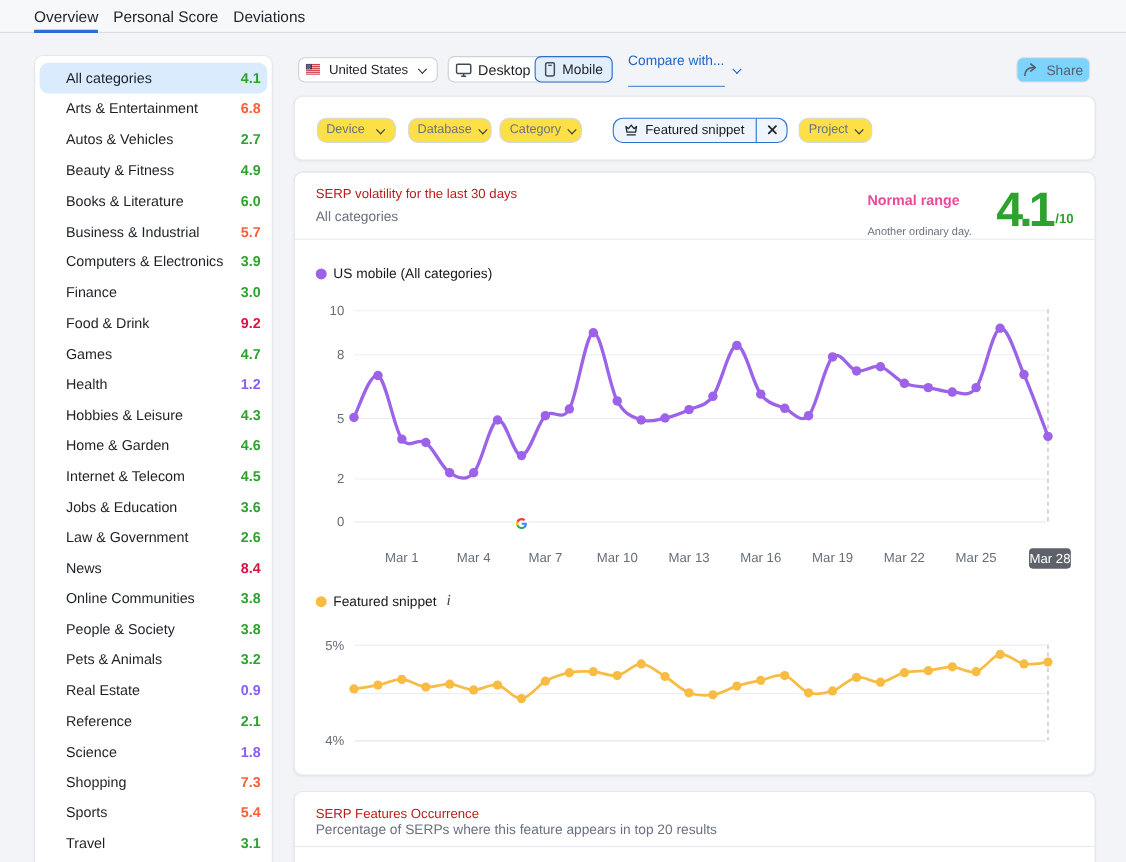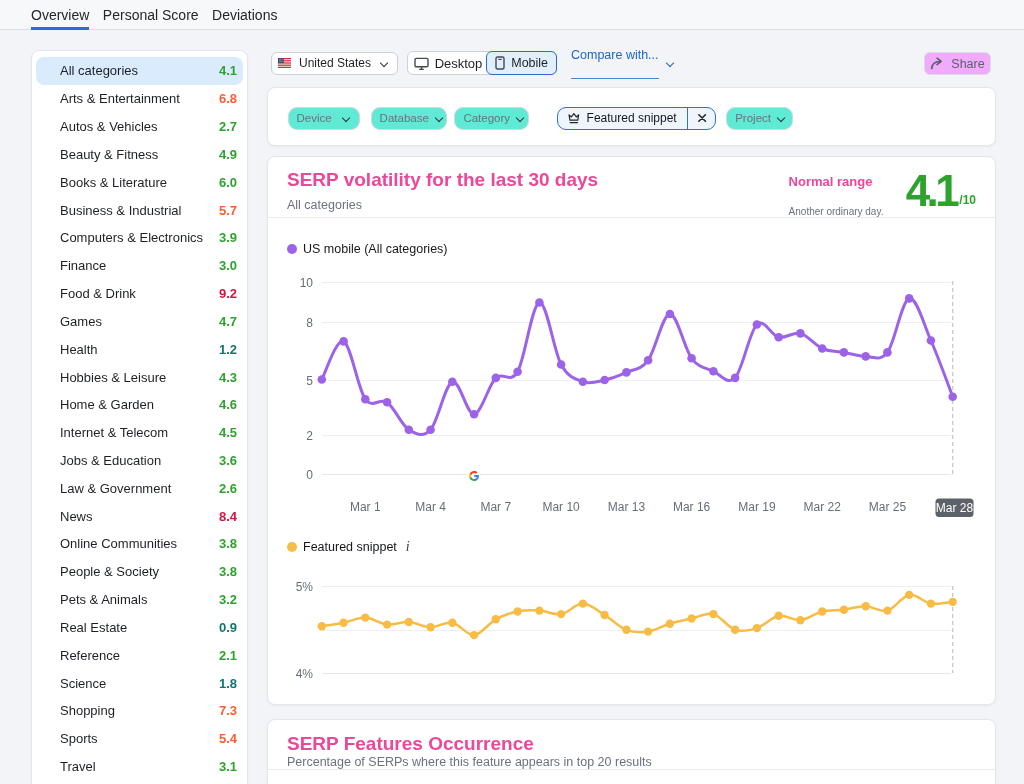--- a/index.html
+++ b/index.html
@@ -12,48 +12,48 @@
   text-decoration:none;height:30px;white-space:nowrap}
 .nav a.act{box-shadow:inset 0 -3px 0 #2a6dd9}
 .card{position:absolute;background:#fff;border:1px solid #e3e6ec;border-radius:8px;
   box-shadow:0 1px 2px rgba(30,40,60,.05)}
 
 #side{left:31px;top:50px;width:217px;height:780px;padding:6px 4px}
 .row{height:27.84px;display:flex;align-items:center;justify-content:space-between;
   padding:0 6px 0 24px;font-size:13px;color:#1d2026;white-space:nowrap}
 .row.hl{background:#d9ebfc;border-radius:8px}
 .row b{font-size:13px}
-.g{color:#2da32d}.o{color:#fd5e33}.r{color:#d6143f}.b{color:#0f766e}
+.g{color:#2da32d}.o{color:#fd5e33}.r{color:#d6143f}.b{color:#8b5cf6}
 
 .btn{position:absolute;background:#fff;border:1px solid #ccd1d9;border-radius:6px;
   display:flex;align-items:center;font-size:13px;color:#1d2026;white-space:nowrap}
 #usbtn{left:271px;top:51.5px;width:126.5px;height:23px;padding:0 8px 0 6px;font-size:12px}
 #seg{left:407px;top:51px;width:150.3px;height:24px}
 #seg .dsk{width:80px;display:flex;align-items:center;justify-content:center;height:100%}
 #seg .mob{position:absolute;right:-1px;top:-1px;width:71.3px;height:24px;background:#e1eefb;font-size:12.5px;
   border:1.5px solid #2b6cce;border-radius:6px;display:flex;align-items:center;justify-content:center}
 #cmp{position:absolute;left:571px;top:51px;height:24px;display:flex;align-items:center;
   font-size:12.5px;color:#1a66cc}
 #cmp .lbl{border-bottom:1px solid #4d82cf;padding-bottom:16px}
-#share{left:924px;top:52px;width:67px;height:23px;background:#f0abfc;border:1px solid #d9dce3;
+#share{left:924px;top:52px;width:67px;height:23px;background:#7dd3fc;border:1px solid #d9dce3;
   justify-content:center;color:#5a616d;font-size:12.5px}
 .chev{display:inline-block;width:9px;height:8px;position:relative}
 .chev:after{content:"";position:absolute;left:1px;top:1px;width:5px;height:5px;
   border-right:1.7px solid #2e333c;border-bottom:1.7px solid #2e333c;transform:rotate(45deg)}
 .chev.bl:after{border-color:#1a66cc}
 
 #filter{left:267px;top:87px;width:729px;height:59px}
 .chip{position:absolute;top:18.7px;height:23px;border:1px solid #d3d7de;border-radius:9px;
-  display:flex;align-items:center;justify-content:space-between;font-size:11.5px;color:#6a7280;padding:4px 8px;background:#5eead4;white-space:nowrap}
+  display:flex;align-items:center;justify-content:space-between;font-size:11.5px;color:#6a7280;padding:4px 8px;background:#fde047;white-space:nowrap}
 .chip .chev{margin-left:6px}
 .chip.sel{border:1px solid #2e71d1;background:#eef5fd;color:#16181d;padding:0 8px 0 9px;font-size:12px;justify-content:flex-start}
 
 #vol{left:267px;top:156px;width:729px;height:549px}
 #vol .hdr{position:relative;height:61px;border-bottom:1px solid #e8eaef;padding:12px 19px}
-.h1{font-size:19px;font-weight:bold;color:#ec4899}
+.h1{font-size:12px;font-weight:normal;color:#b91c1c}
 .sub{font-size:12.5px;color:#6a7180;margin-top:5px}
 #vol .sub{margin-top:7px}
 #vrt{position:absolute;left:520.6px;top:17px}
 #vrt .nr{font-size:13px;font-weight:bold;color:#ec4899}
 #vrt .aod{font-size:10px;color:#6a7180;margin-top:17px}
 #big{position:absolute;right:19px;top:9px;font-size:44px;font-weight:bold;color:#2da32d;
   letter-spacing:-3.5px}
 #big small{font-size:12px;font-weight:bold;letter-spacing:0;position:relative;top:-2px;margin-left:3px}
 .legend{position:absolute;display:flex;align-items:center;font-size:12.5px;color:#16181d}
 .dot{width:10px;height:10px;border-radius:50%;margin-right:6px}

